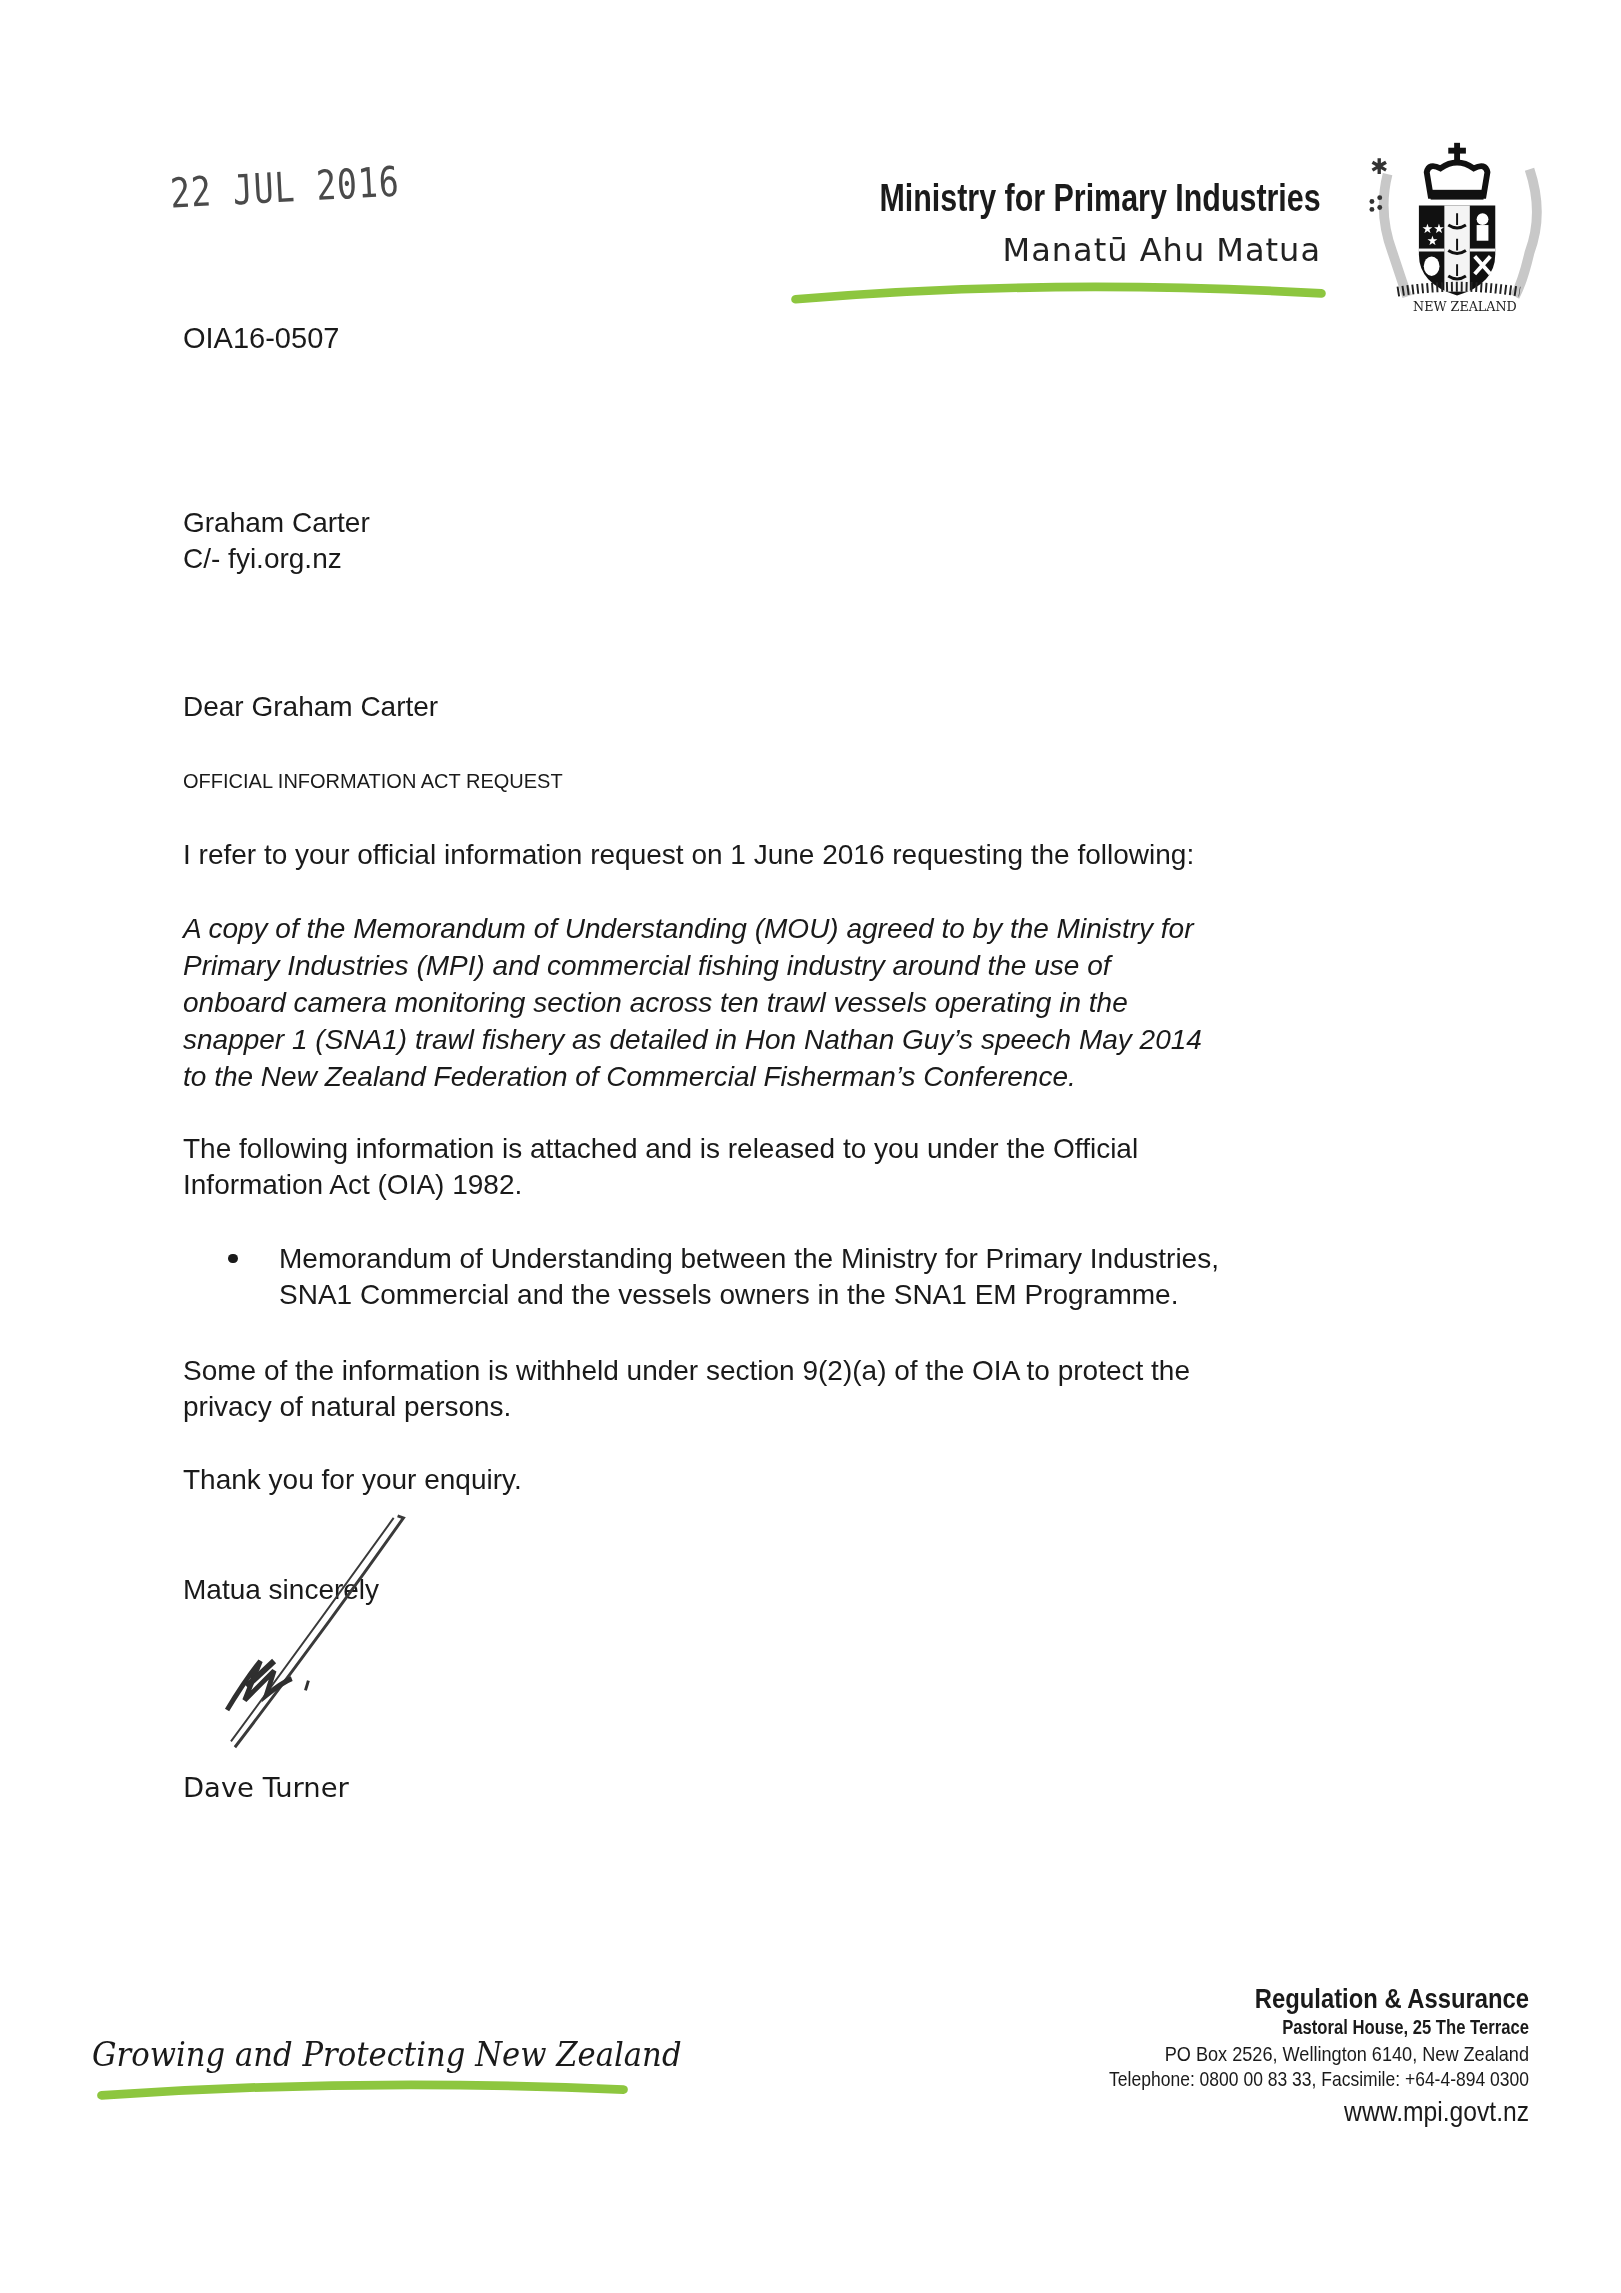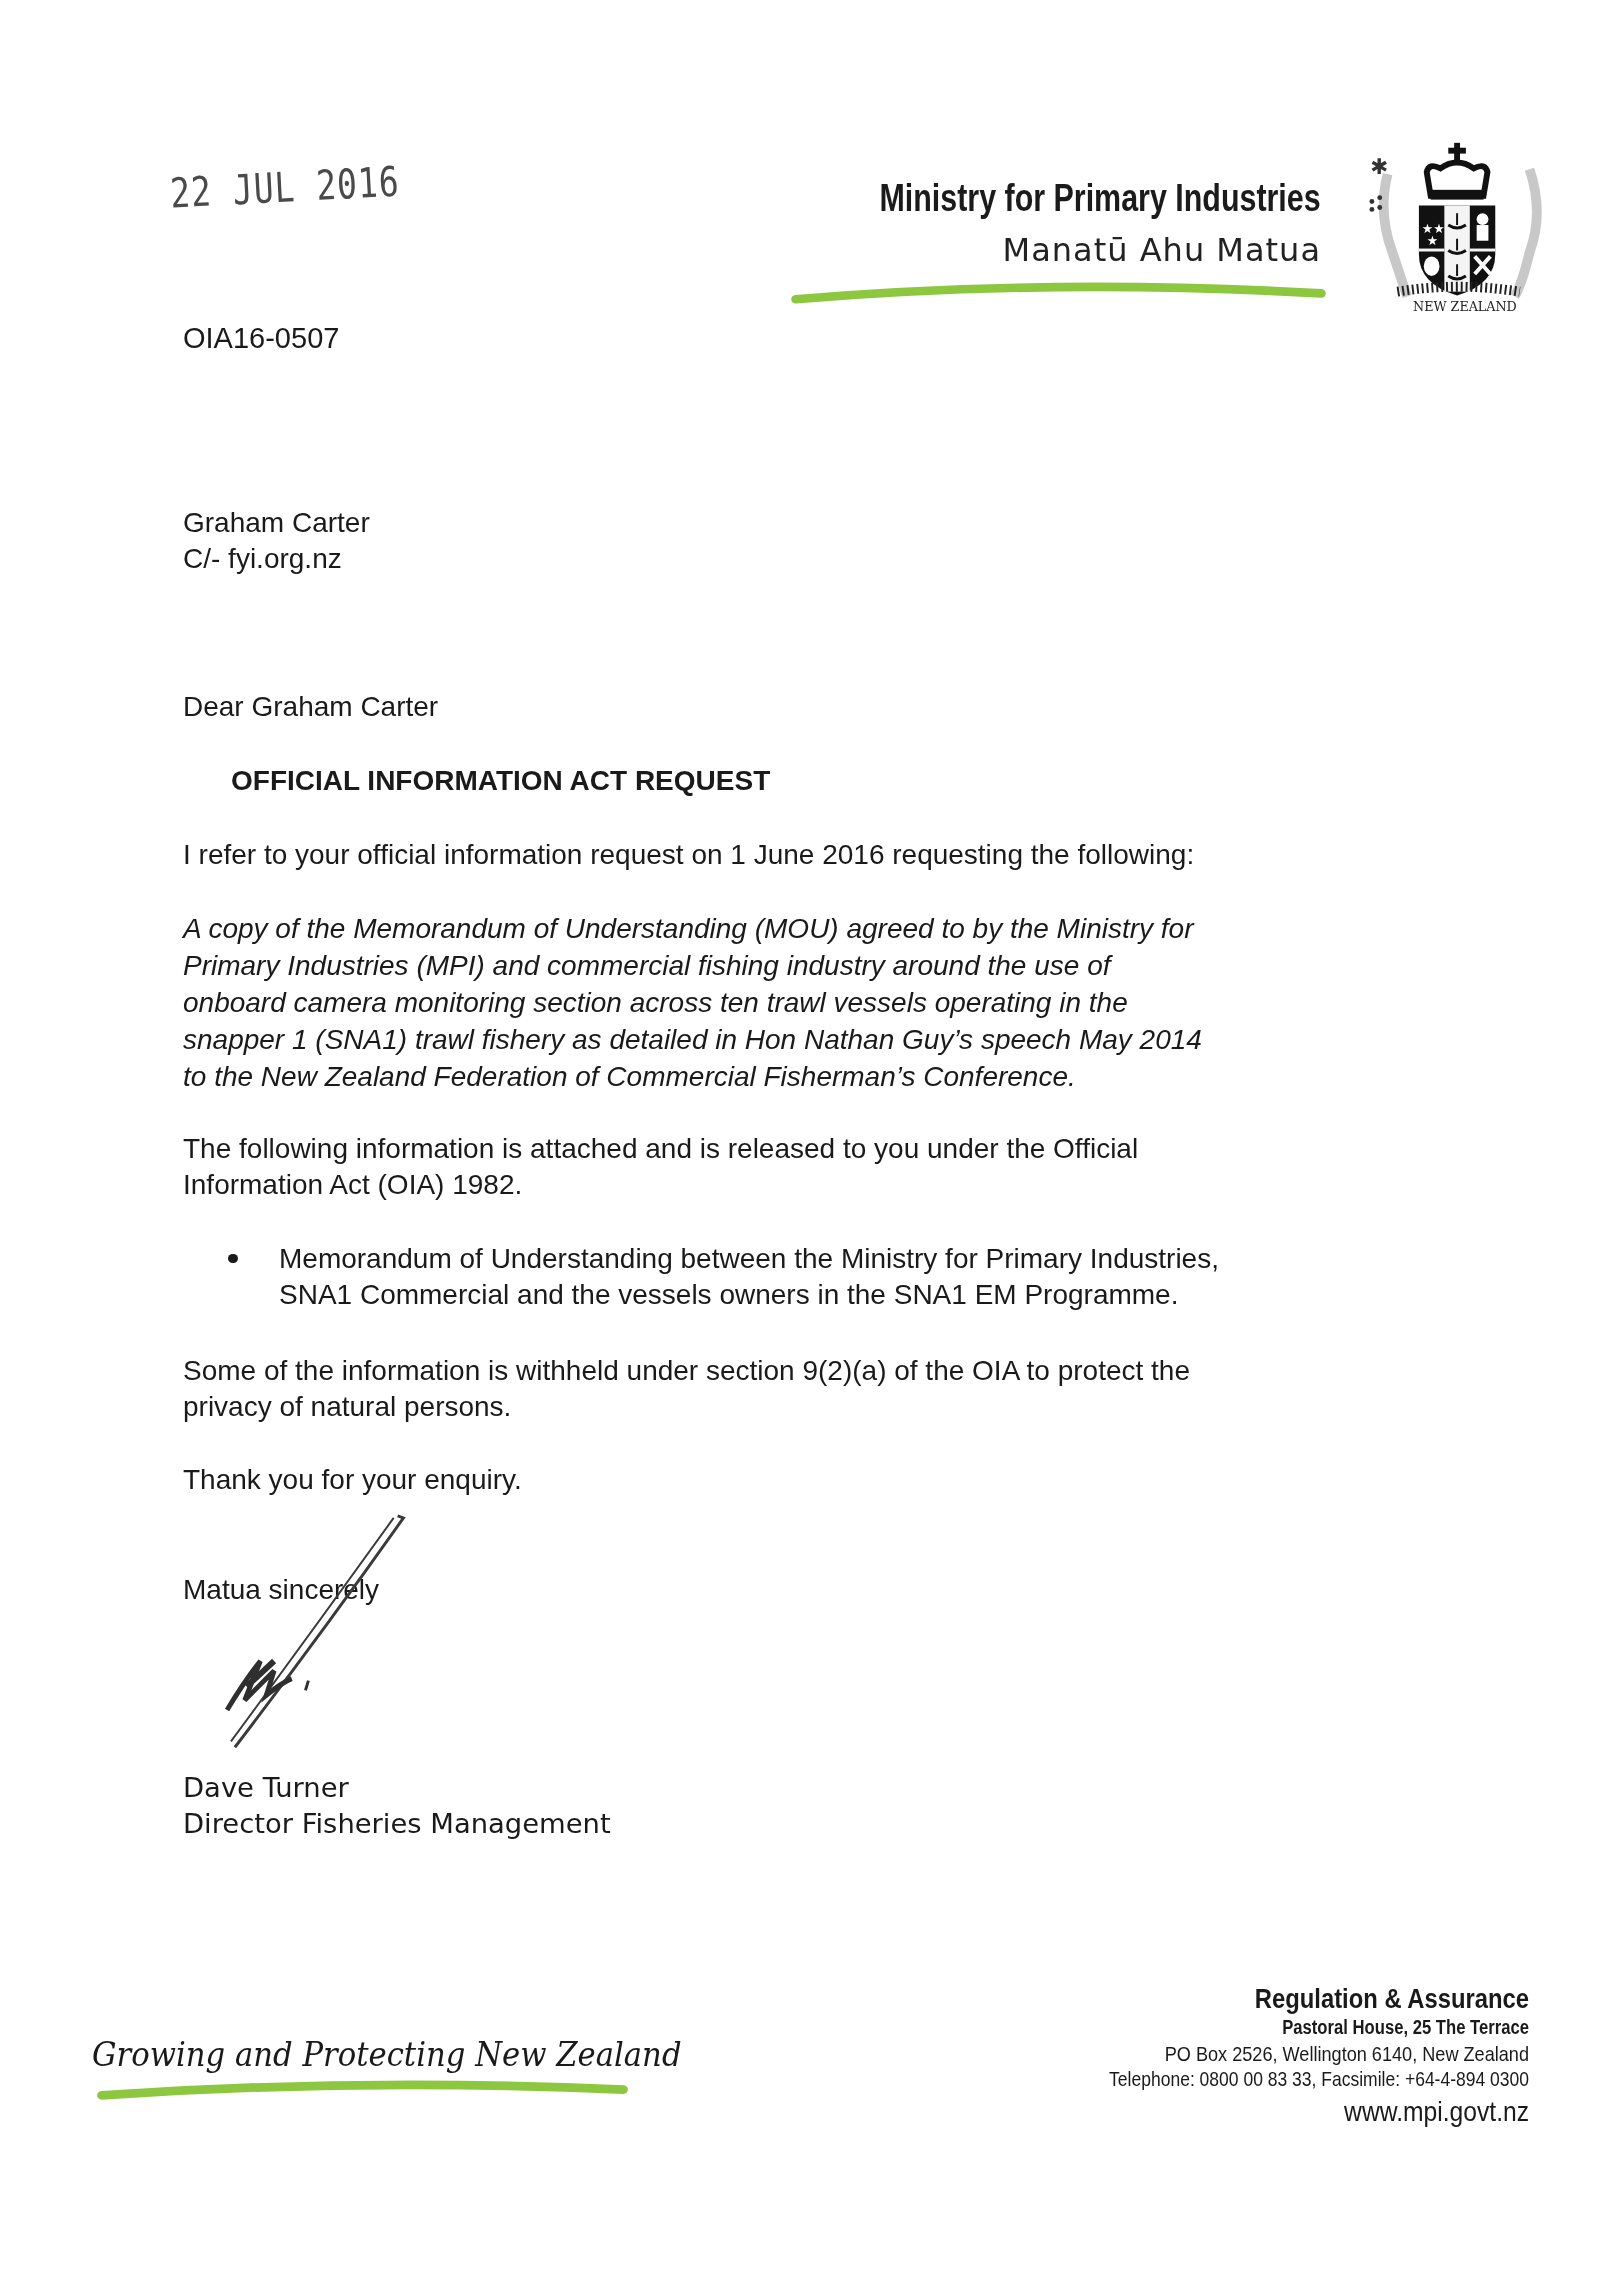--- a/index.html
+++ b/index.html
@@ -27,21 +27,21 @@
     font-size: 32px; color: #222; letter-spacing: 1px; white-space: nowrap;
   }
   .swoosh-top { left: 784px; top: 278px; width: 549px; height: 29px; }
   .crest { left: 1358px; top: 135px; width: 206px; height: 186px; }
 
   
   .text { font-size: 28px; line-height: 36px; white-space: nowrap; }
   .ref { left: 183px; top: 320px; font-size: 29px; }
   .addr { left: 183px; top: 505px; }
   .salutation { left: 183px; top: 689px; }
-  .heading { left: 183px; top: 763px; font-weight: bold; font-size: 28px; margin-left: 48px; }
+  .heading { left: 183px; top: 763px; font-weight: normal; font-size: 20px; }
   .para1 { left: 183px; top: 837px; }
   .quote { left: 183px; top: 910px; font-style: italic; line-height: 37px; }
   .para2 { left: 183px; top: 1131px; }
   .bullet-list { left: 228px; top: 1241px; margin: 0; padding: 0; list-style: none; }
   .bullet-list li { position: relative; padding-left: 51px; }
   .bullet-dot { position: absolute; left: 0; top: 12.7px; width: 9.8px; height: 9.8px; border-radius: 50%; background: #1a1a1a; }
   .para3 { left: 183px; top: 1353px; }
   .para4 { left: 183px; top: 1462px; }
   .closing { left: 183px; top: 1572px; }
   .signature { left: 176px; top: 1514px; width: 255px; height: 245px; }
@@ -148,21 +148,20 @@
 <svg class="abs signature" viewBox="0 0 260 250">
   <path d="M226 2 L 232 4 Q 150 120 60 238" stroke="#3a3a3a" stroke-width="3" fill="none"></path>
   <path d="M222 4 Q 140 118 56 232" stroke="#3a3a3a" stroke-width="2" fill="none"></path>
   <path d="M52 200 Q 70 170 86 150 L 70 190 Q 90 170 100 160 L 92 185 Q 108 172 118 168" stroke="#2f2f2f" stroke-width="5" fill="none"></path>
   <path d="M72 176 L 100 150" stroke="#2f2f2f" stroke-width="6"></path>
   <path d="M135 170 L 132 180" stroke="#2f2f2f" stroke-width="3"></path>
 </svg>
 
 <div class="abs signatory">
   <div>Dave Turner</div>
-  <div>Director Fisheries Management</div>
 </div>
 
 <div class="abs tagline">Growing and Protecting New Zealand</div>
 <svg class="abs swoosh-bottom" viewBox="0 0 556 30">
   <path d="M8 20 Q 270 2 548 14" stroke="#8dc63f" stroke-width="9" fill="none" stroke-linecap="round"></path>
 </svg>
 
 <div class="abs footer-block">
   <div class="f-div">Regulation &amp; Assurance</div>
   <div class="f-street">Pastoral House, 25 The Terrace</div>

